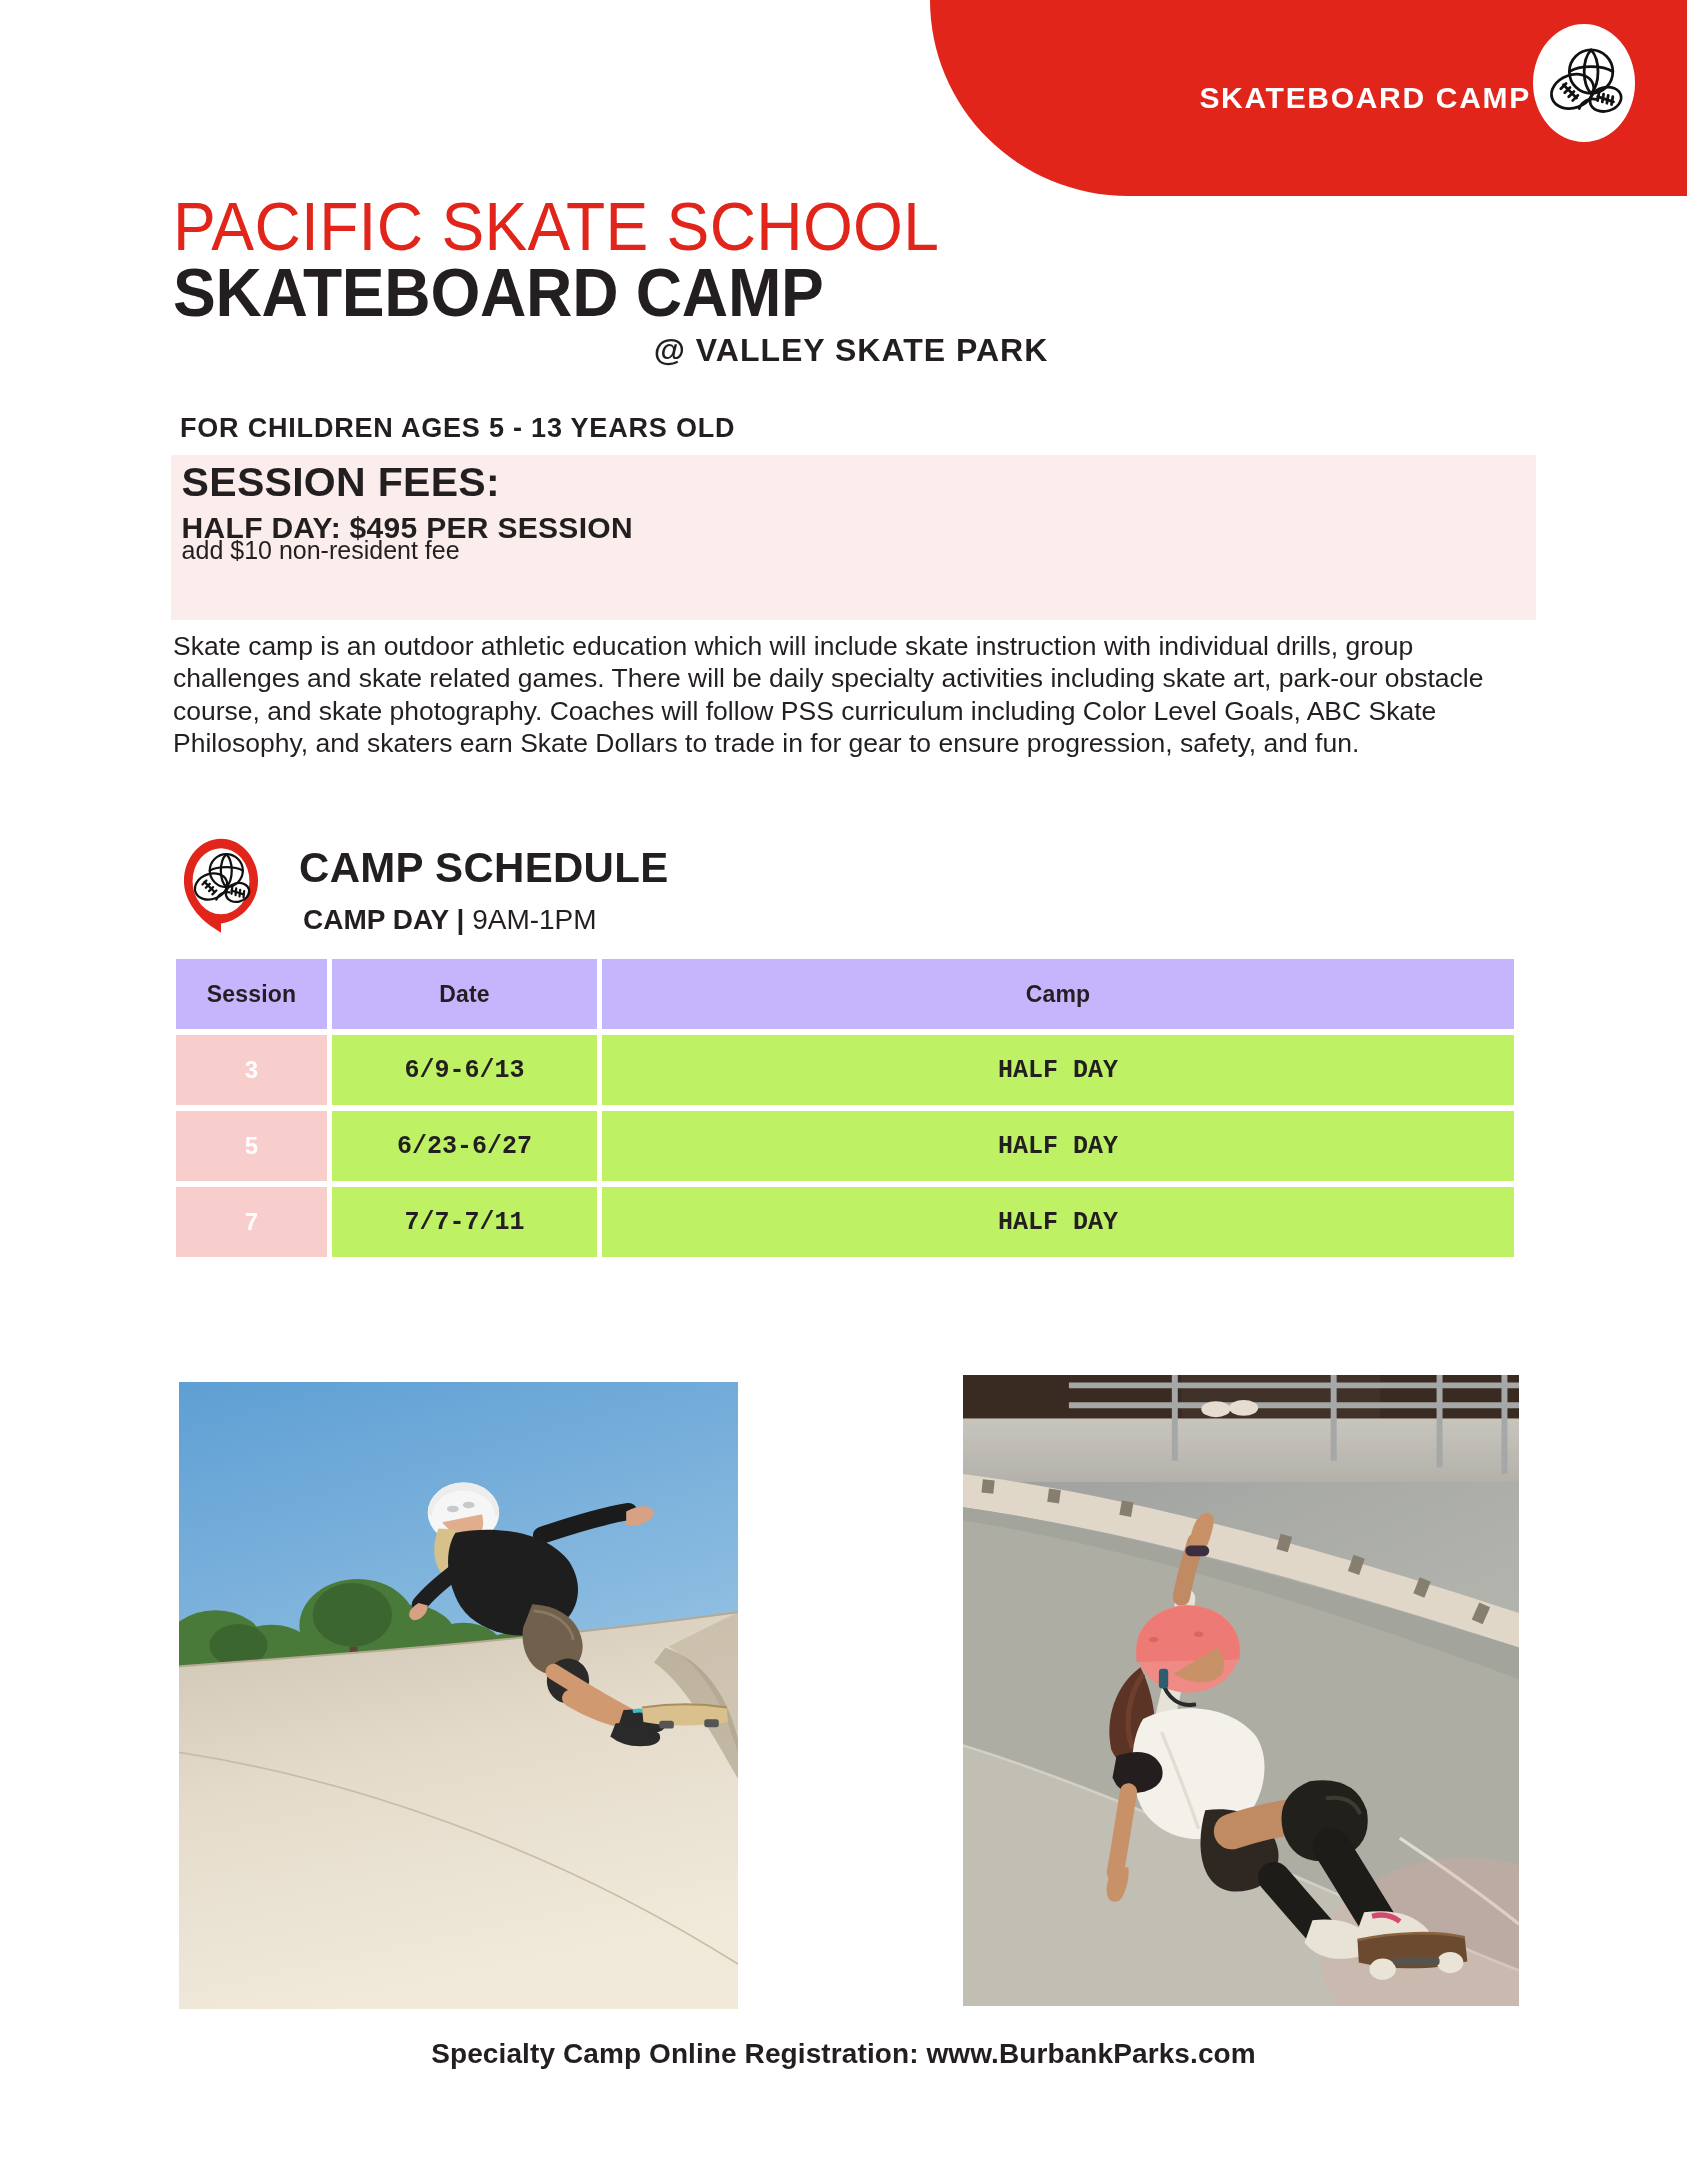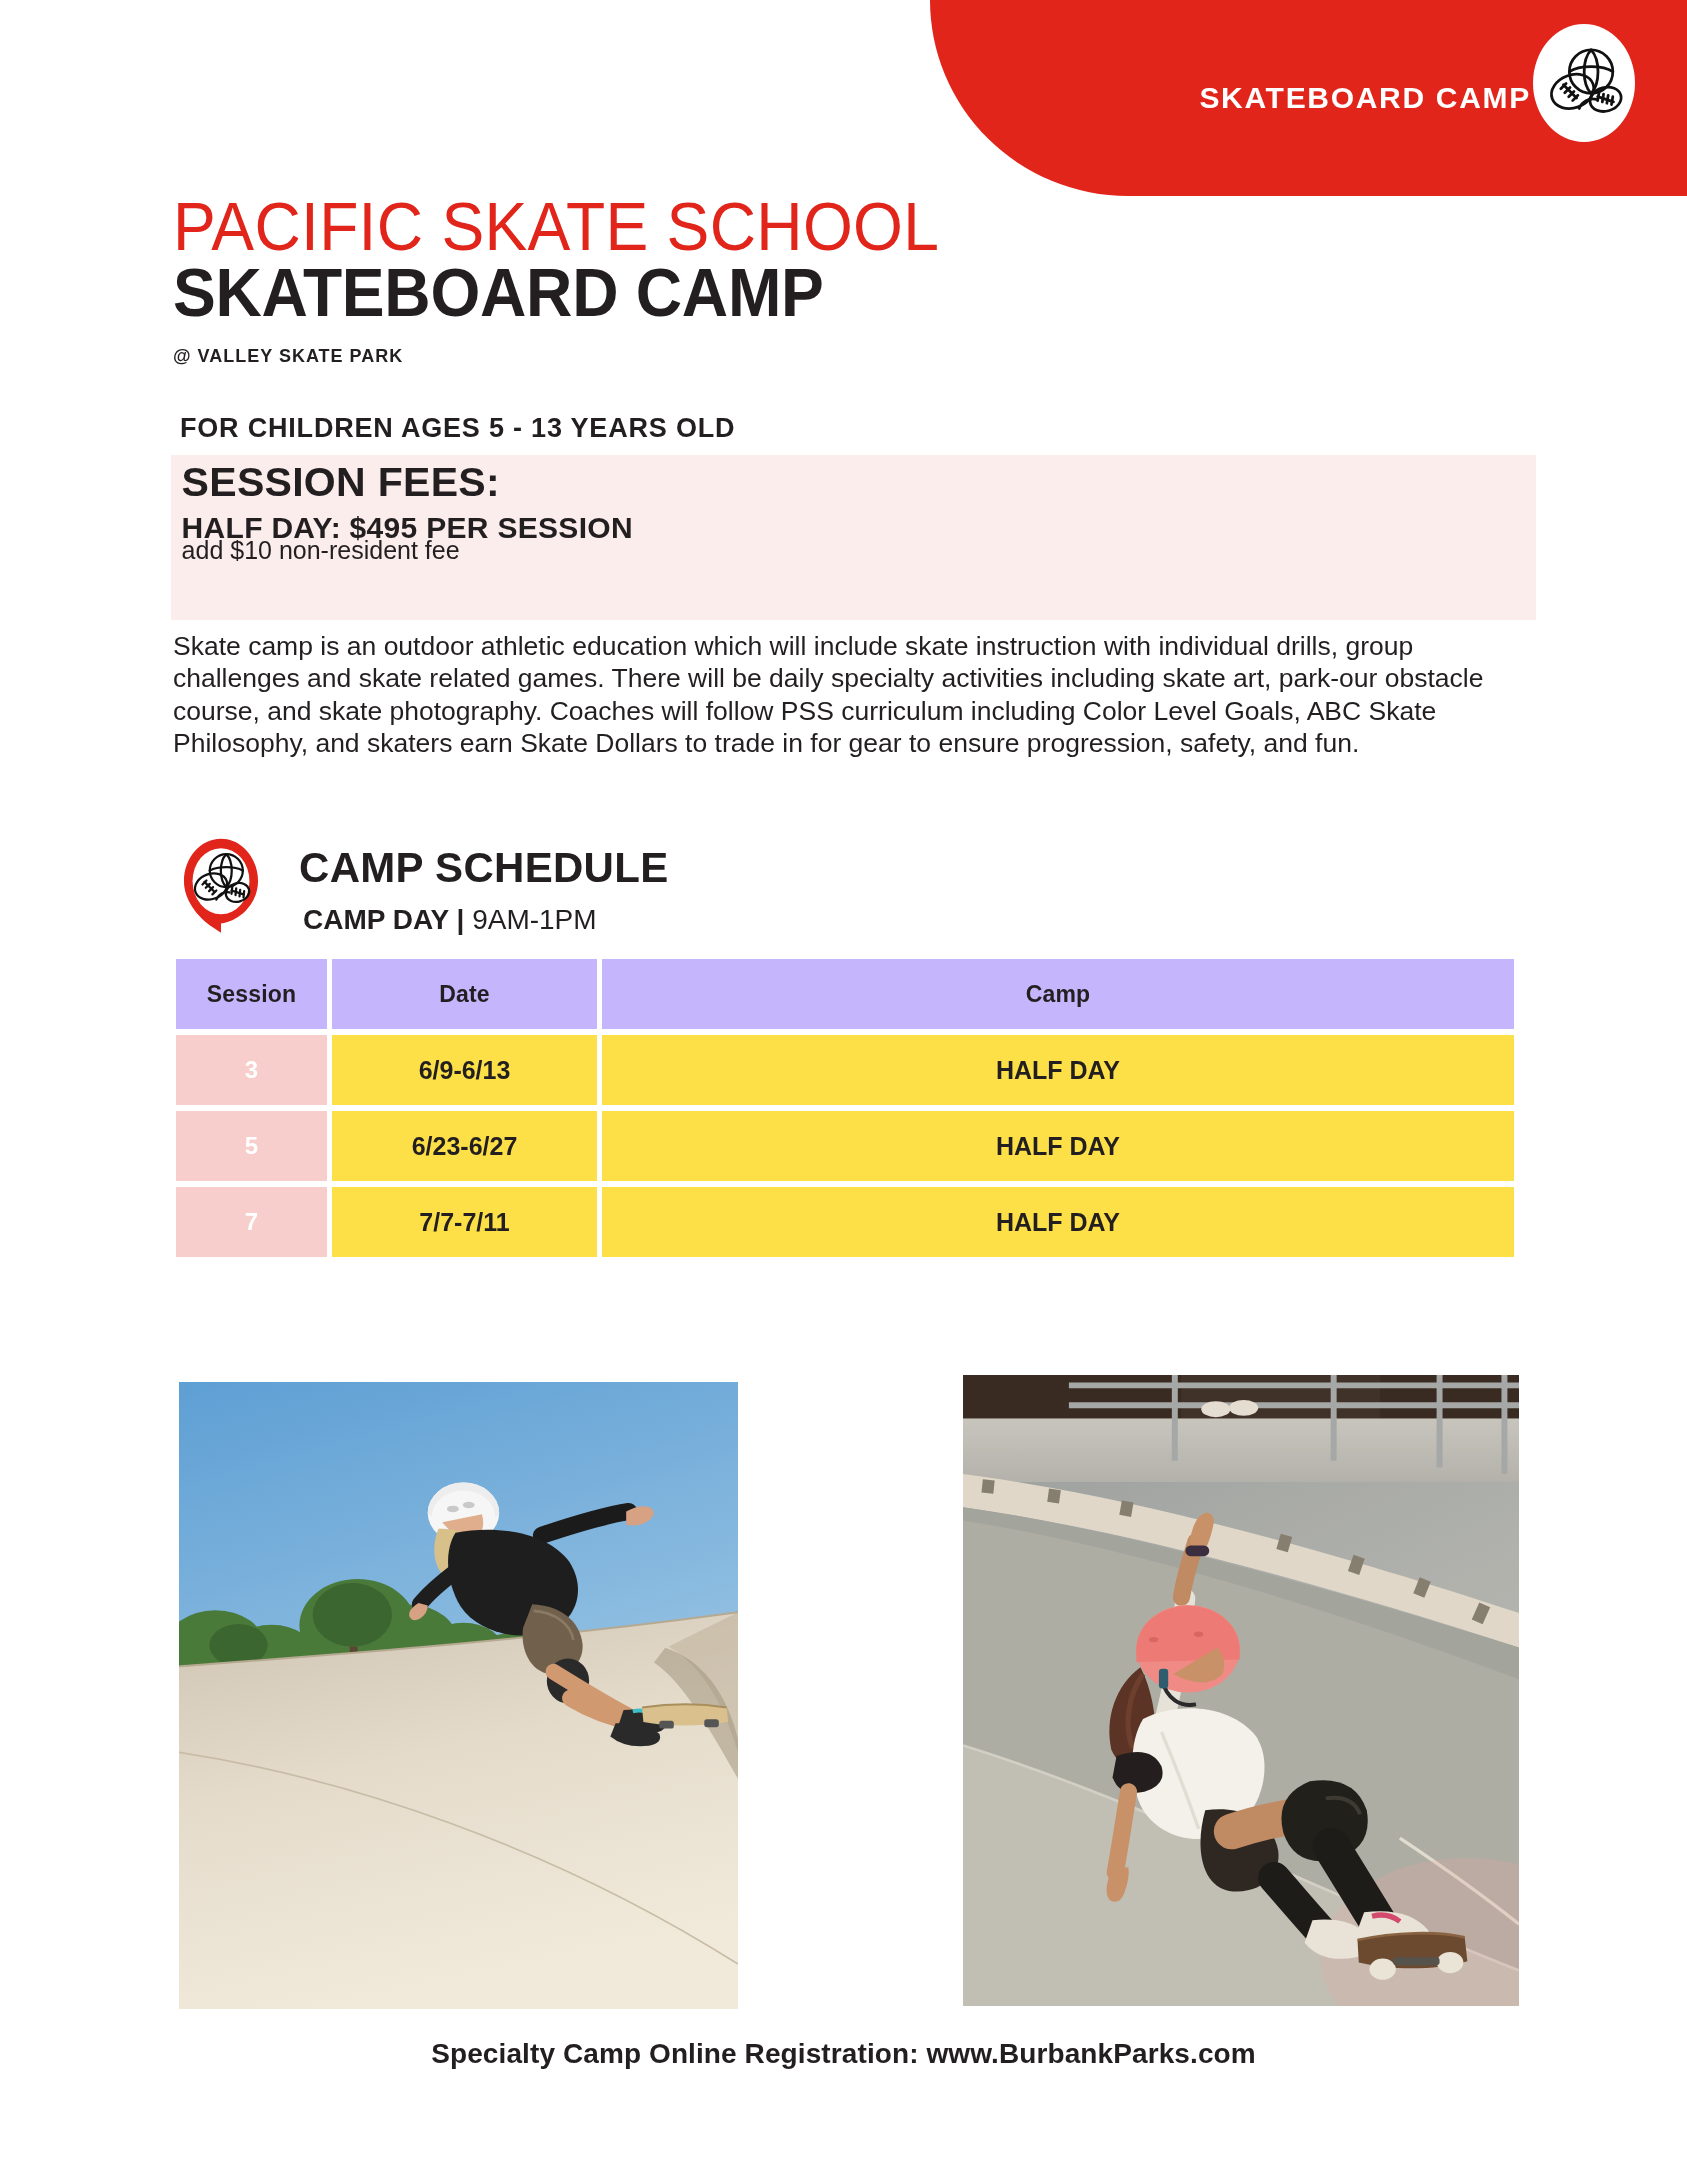--- a/index.html
+++ b/index.html
@@ -77,25 +77,26 @@
     font-weight: bold;
     letter-spacing: -0.3px;
     margin-top: -4px;
     font-family: "Liberation Sans Narrow", "Liberation Sans", sans-serif;
     transform: scaleX(0.93);
     transform-origin: left center;
     white-space: nowrap;
   }
   .title-venue {
     color: #231F20;
-    font-size: 18px;
+    font-size: 32px;
     font-weight: bold;
     letter-spacing: 1px;
-    margin-top: 17px;
-    white-space: nowrap;
+    margin-top: 3px;
+    white-space: nowrap;
+    text-align: center;
   }
 
   
   .ages {
     position: absolute;
     left: 180px;
     top: 413px;
     color: #231F20;
     font-size: 27px;
     font-weight: bold;
@@ -214,21 +215,22 @@
   .col-camp    { width: auto; }
 
   .sched-table td.cell-session {
     background: #F8CECC;
     color: #ffffff;
     font-size: 24px;
     font-weight: bold;
   }
   .sched-table td.cell-date,
   .sched-table td.cell-camp {
-    background: #fde047;
+    background: #bef264;
+    font-family: Liberation Mono, monospace;
   }
 
   
   .photo {
     position: absolute;
     overflow: hidden;
   }
   .photo-left {
     left: 179px;
     top: 1382px;

